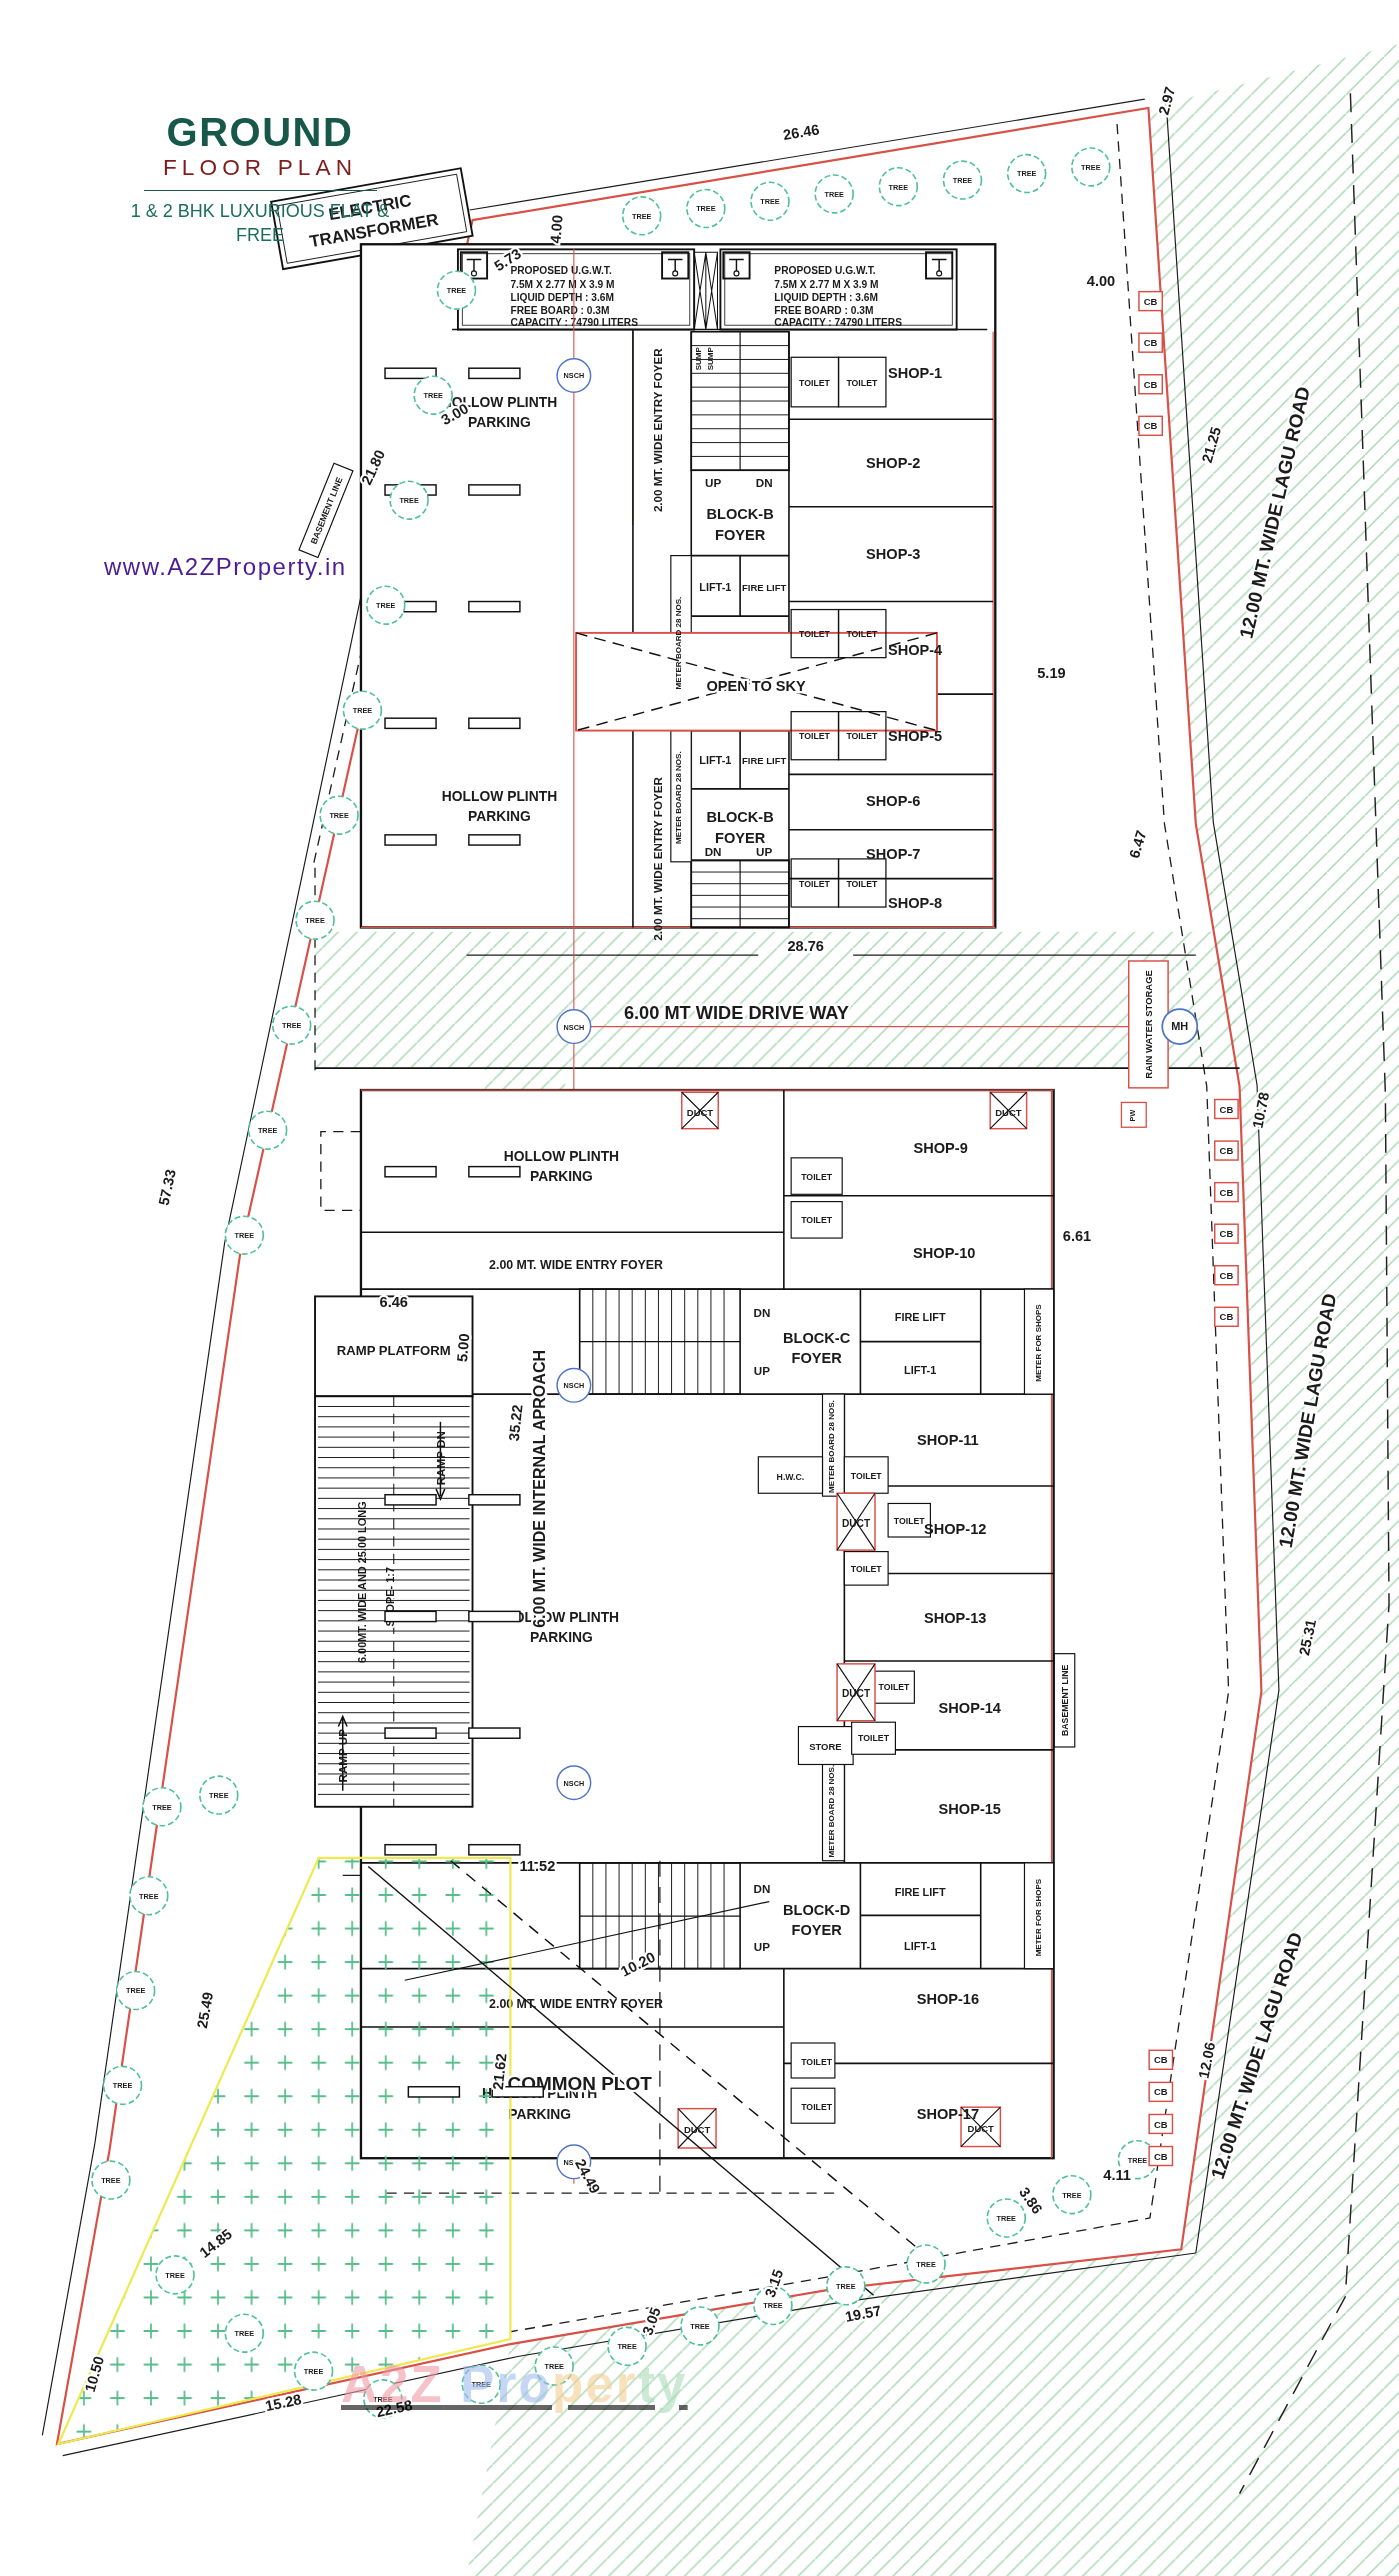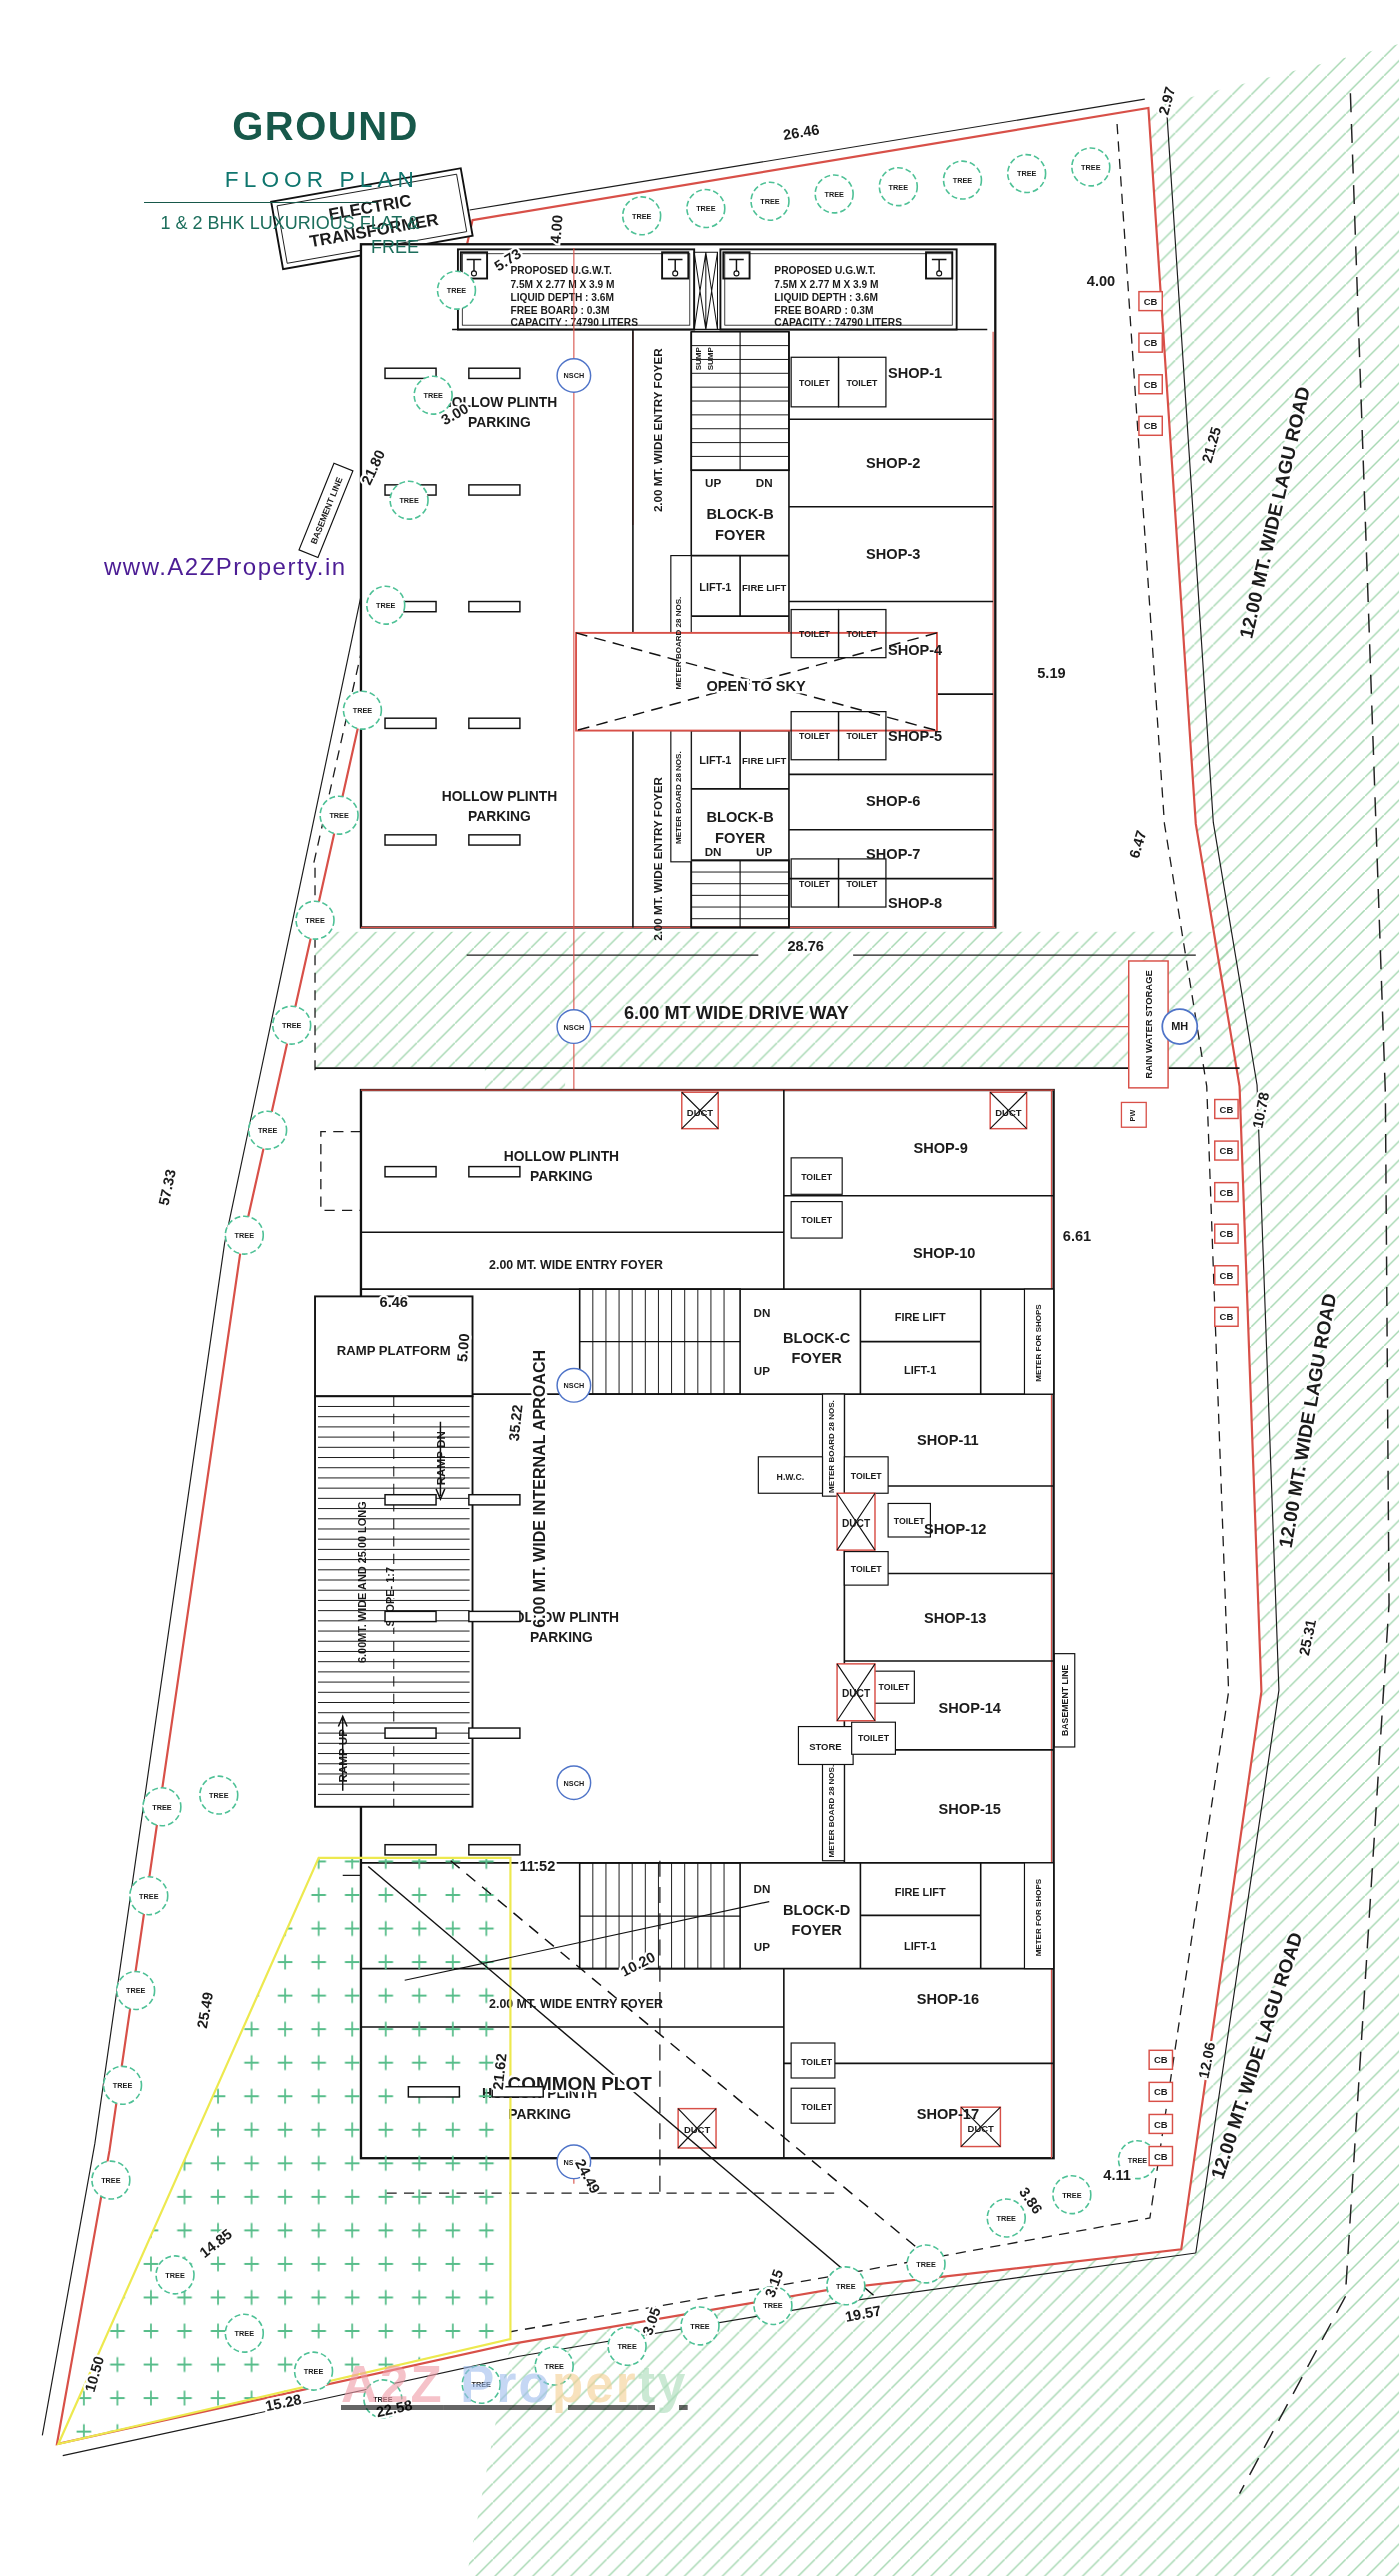--- a/index.html
+++ b/index.html
@@ -1,23 +1,23 @@
 <!DOCTYPE html>
 <html style="font-size:11.7px"><head>
 <meta charset="utf-8">
 <style>
   html,body{margin:0;padding:0;background:#ffffff;}
   .page{position:relative;width:1400px;height:2576px;background:#fff;overflow:hidden;font-family:"Liberation Sans",sans-serif;}
   .page svg{position:absolute;left:0;top:0;z-index:1;}
   .t{font-family:"Liberation Sans",sans-serif;fill:#1b1b1b;}
   .halo{stroke:#ffffff;stroke-width:6px;paint-order:stroke;}
   .rl{font-weight:700;}
-  .title-block{position:absolute;left:101px;top:104px;width:318px;text-align:right;z-index:3;}
+  .title-block{position:absolute;left:101px;top:110px;width:318px;text-align:center;z-index:3;}
   .title-main{font-size:40px;font-weight:700;color:#17584a;letter-spacing:1.5px;}
-  .title-sub{font-size:22.6px;color:#0f766e;letter-spacing:5.1px;margin-top:18px;}
+  .title-sub{font-size:22.6px;color:#7f1d1d;letter-spacing:5.1px;margin-top:0;}
   .title-rule{width:233px;height:1.8px;background:#17584a;margin:8.7px auto 7.3px auto;}
   .title-tag{font-size:18px;color:#1c6e5c;font-weight:400;line-height:1.35;}
   .title-tag b{font-weight:400;}
   .wm-top{position:absolute;left:104px;top:553px;font-size:24px;color:#4c1d95;letter-spacing:1.5px;z-index:3;}
   .wm-bottom{position:absolute;left:341px;top:2355px;font-size:51px;font-weight:700;letter-spacing:2.2px;z-index:3;opacity:.6;text-decoration:underline;}
 </style>
 </head>
 <body>
 
 <div class="page">

